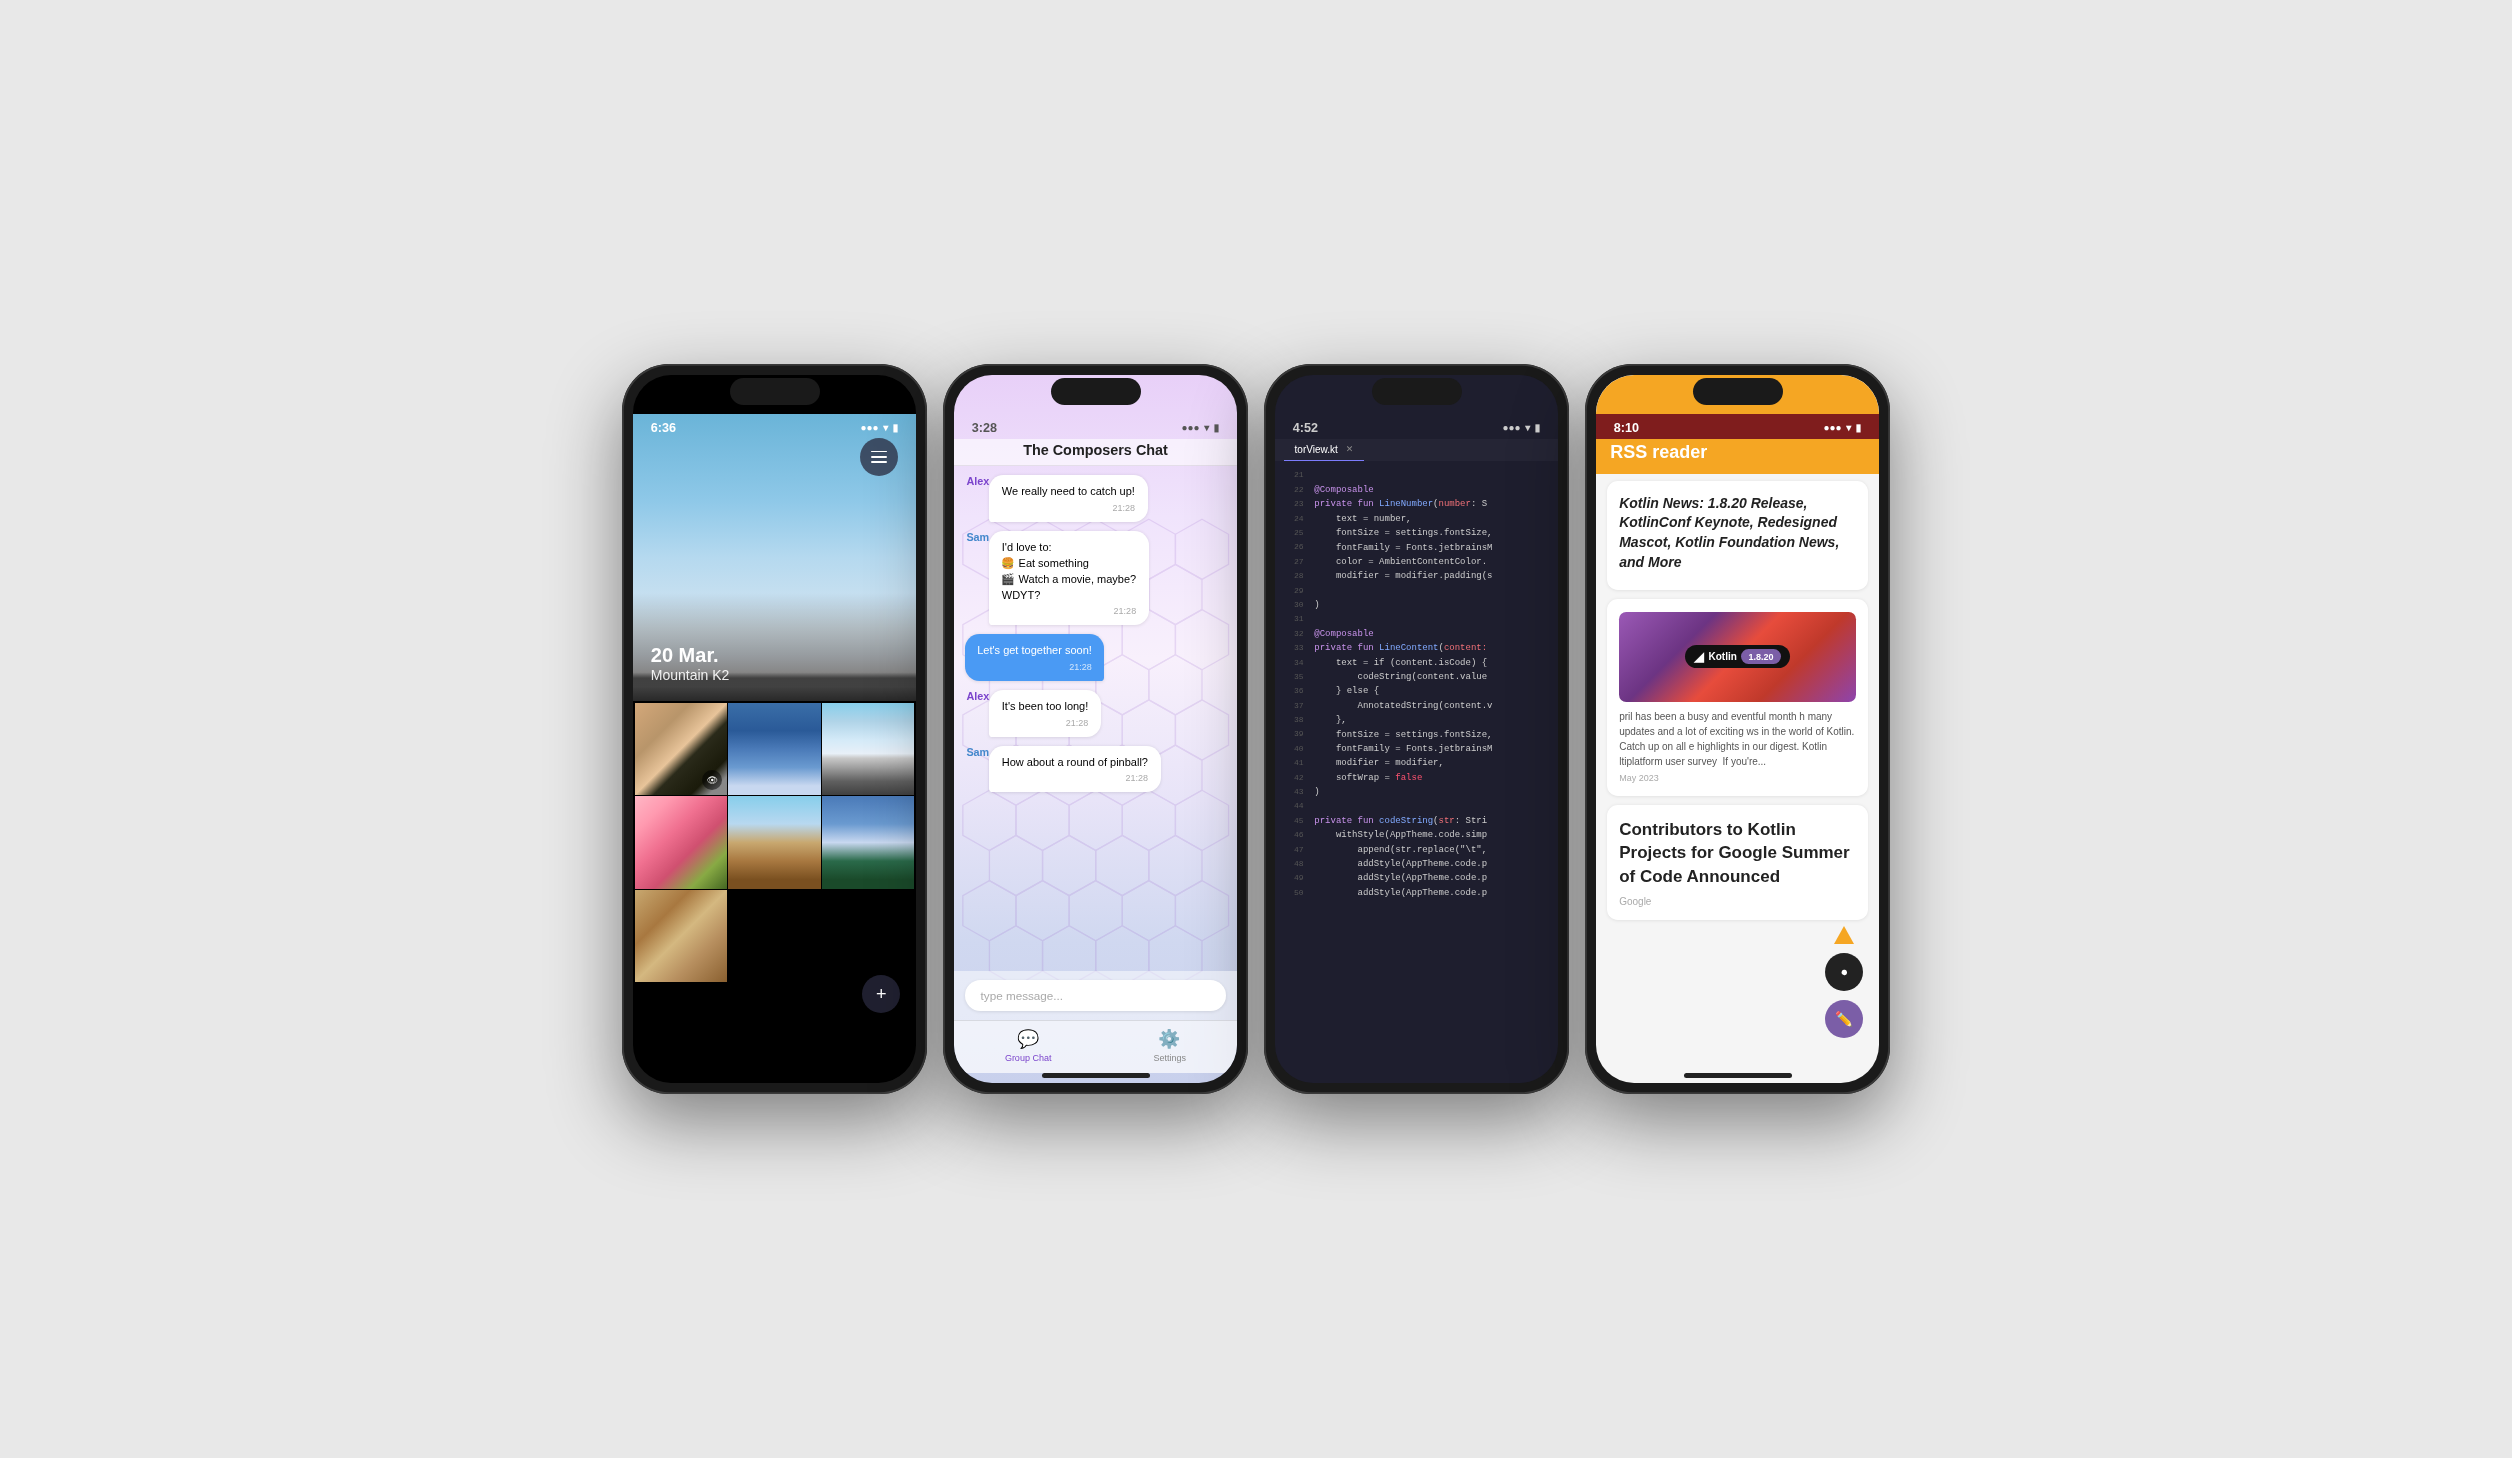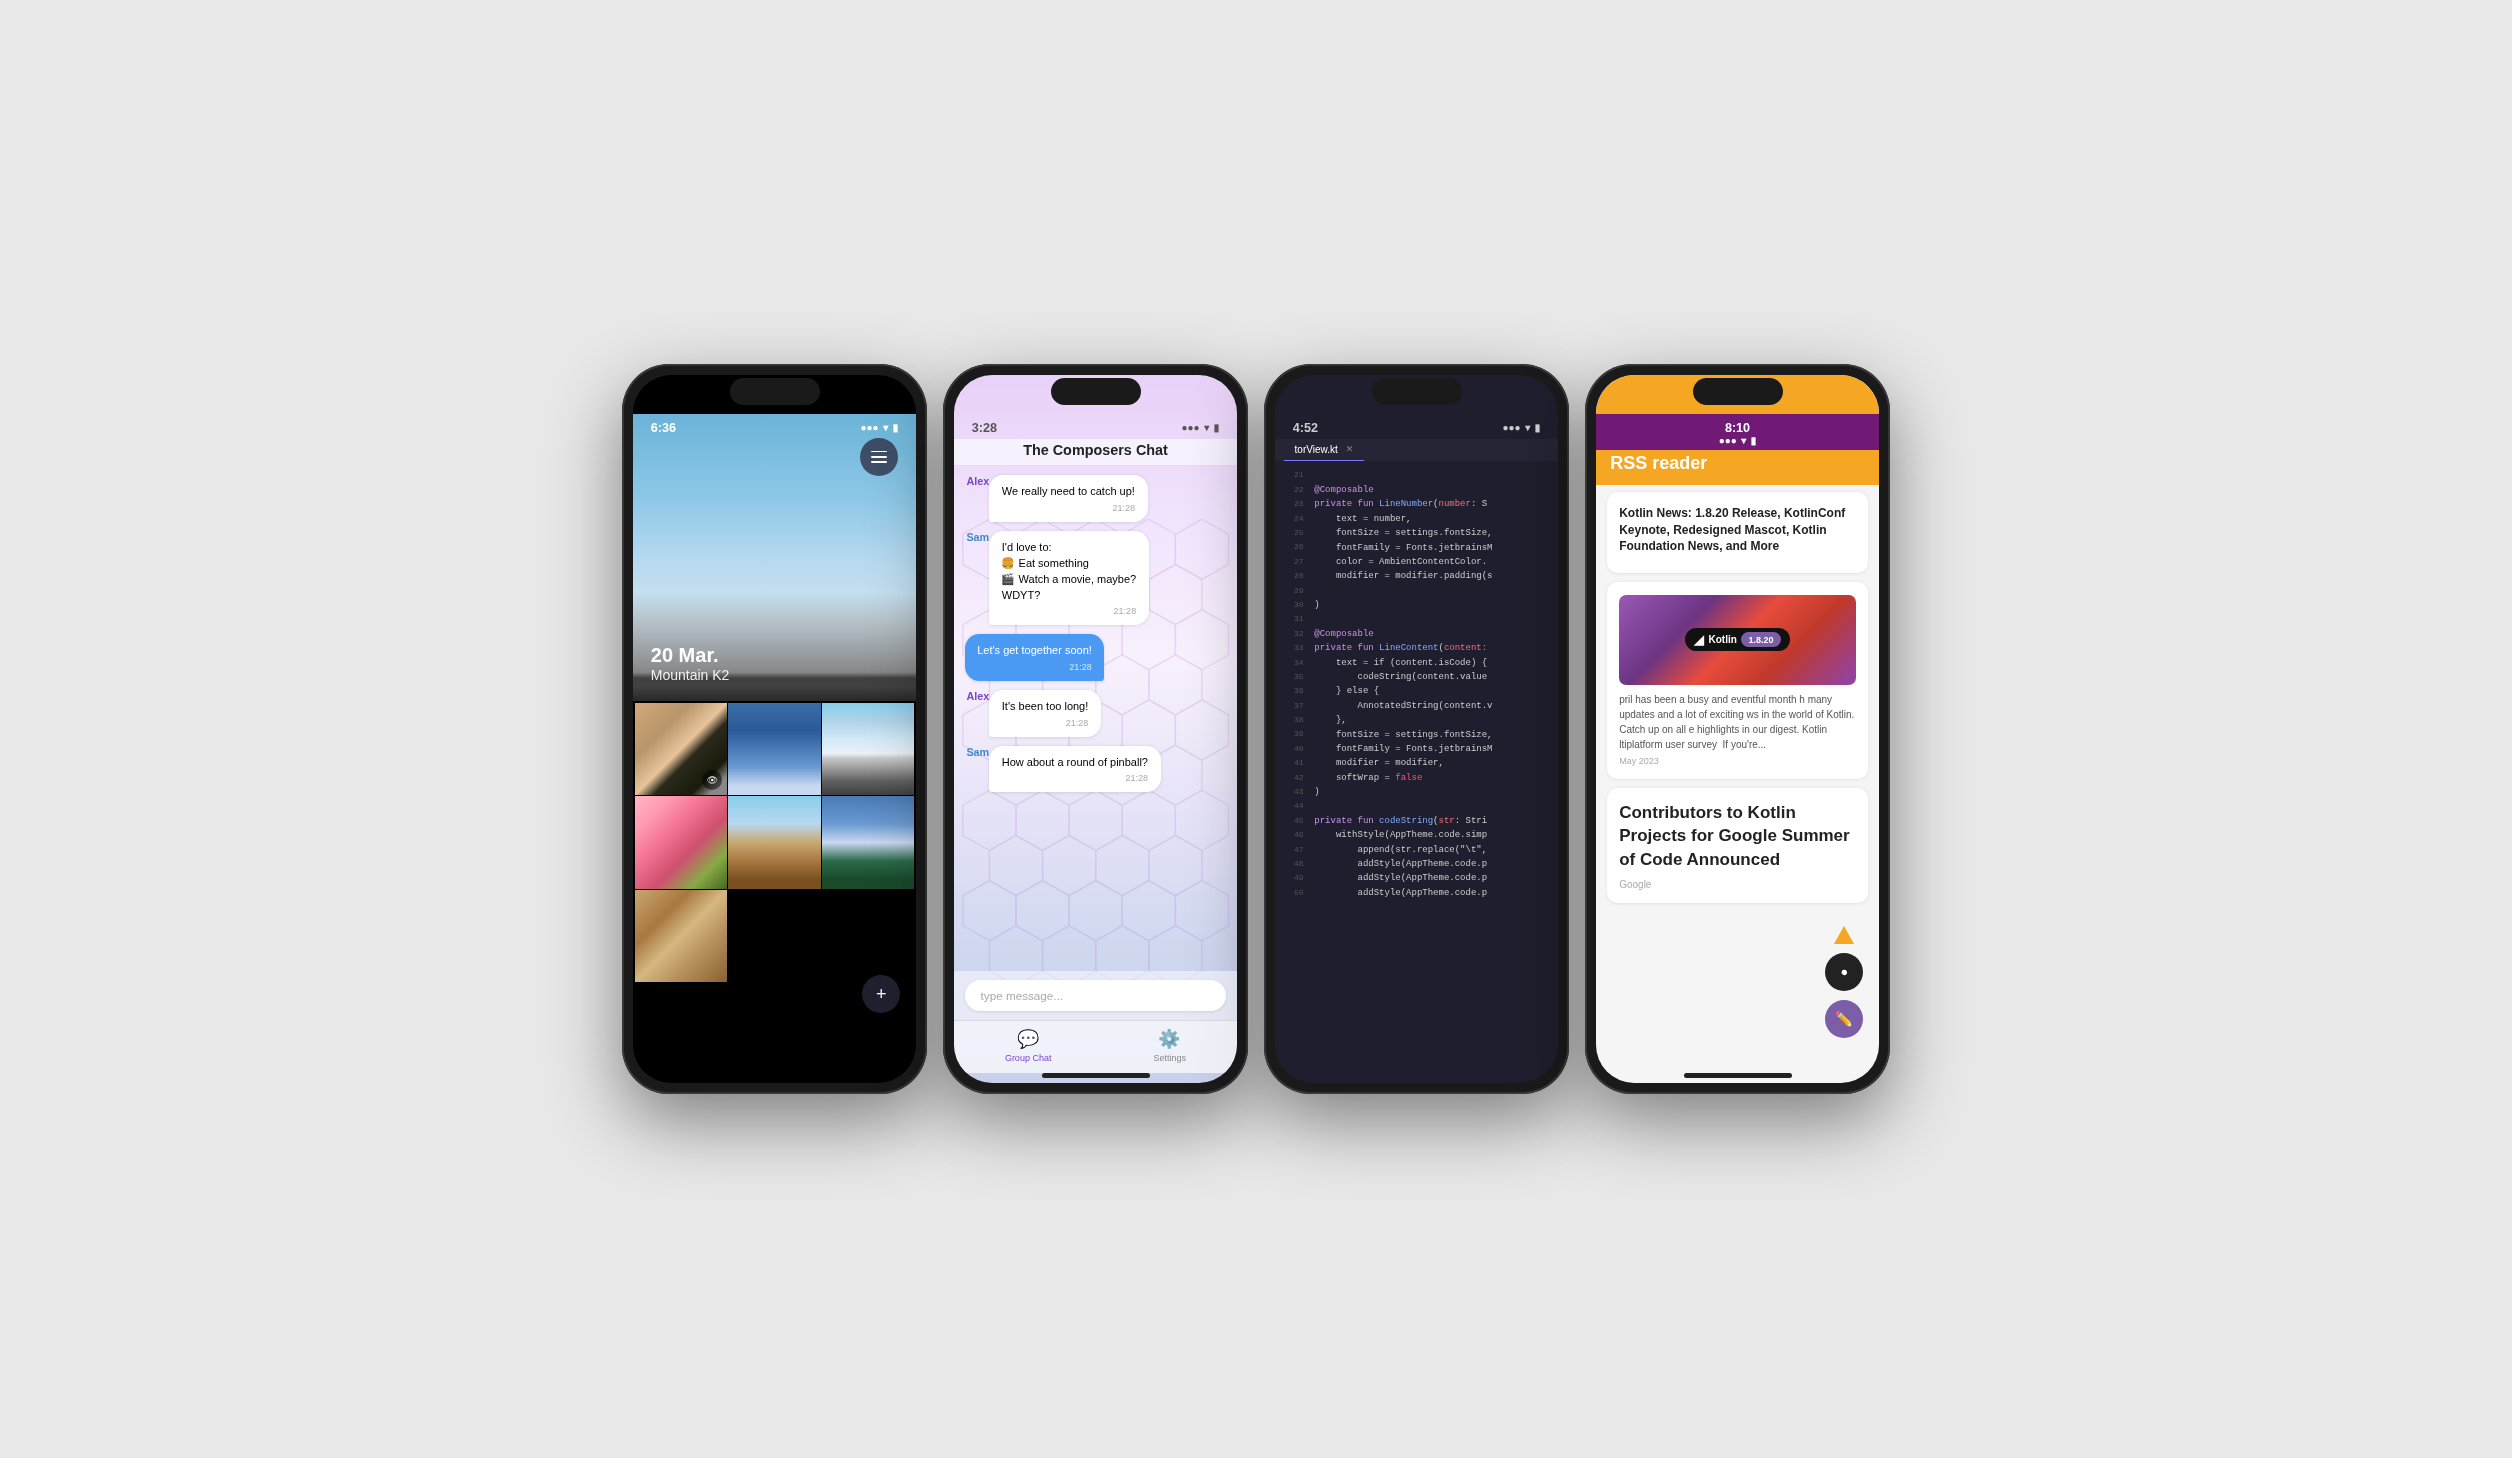--- a/index.html
+++ b/index.html
@@ -316,25 +316,26 @@
       flex: 1;
     }
     .rss-card {
       background: #fff;
       border-radius: 10.8px;
       padding: 12.6px;
       margin-bottom: 9px;
       box-shadow: 0 0.9px 3.6px rgba(0,0,0,0.08);
     }
     .rss-card-title {
-      font-size: 12px;
+      font-size: 14px;
       font-weight: 600;
       color: #222;
       line-height: 1.4;
       margin-bottom: 5.4px;
+      font-style: italic;
     }
     .rss-card-img {
       width: 100%;
       height: 90px;
       border-radius: 7.2px;
       margin-bottom: 7.2px;
       background: linear-gradient(135deg, #9b59b6 0%, #6c3483 30%, #e74c3c 50%, #c0392b 70%, #8e44ad 100%);
       display: flex;
       align-items: center;
       justify-content: center;
@@ -758,21 +759,21 @@
         </div>
       </div>
     </div>
   </div>
 
   <div class="phone phone4">
     <div class="dynamic-island"></div>
     <div class="phone-screen">
       <div class="phone-screen-inner">
         <div class="spacer44" style="background:#f5a623;"></div>
-        <div class="status-bar" style="background:#701a75; color:#fff;flex-direction:column;">
+        <div class="status-bar" style="background:#7f1d1d; color:#fff;">
           <span class="time">8:10</span>
           <div class="status-icons">
             <span>●●●</span>
             <span>▾</span>
             <span>▮</span>
           </div>
         </div>
         <div class="rss-header">
           <span>RSS reader</span>
         </div>

